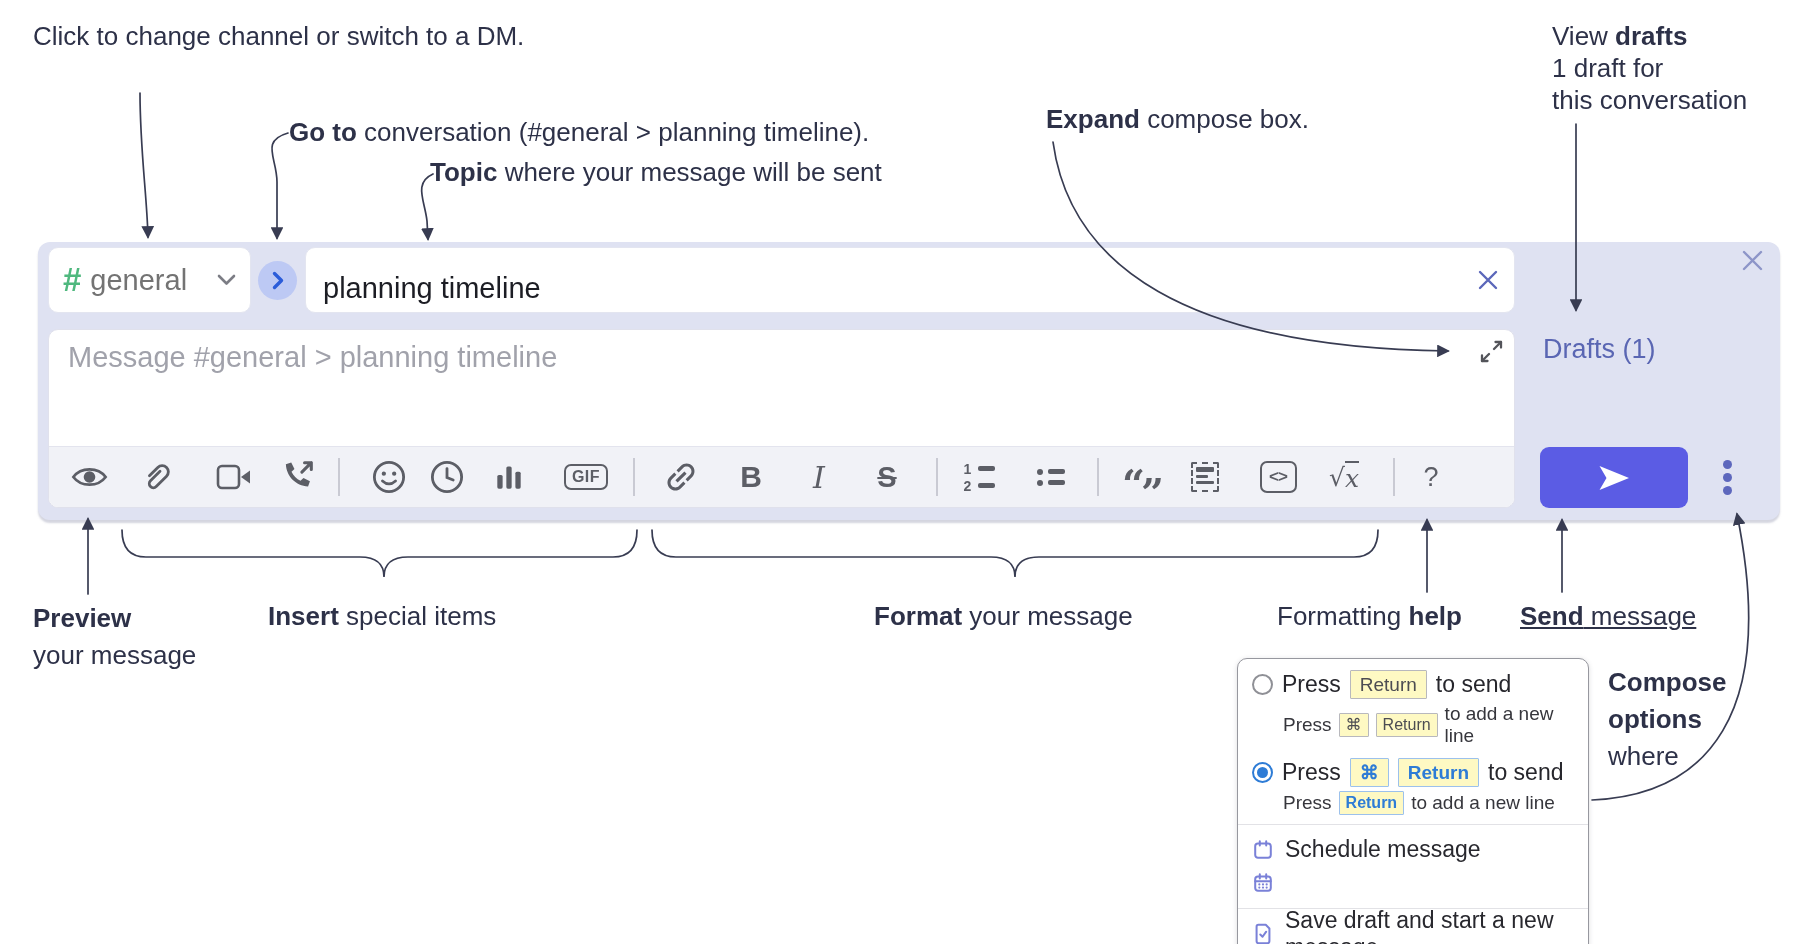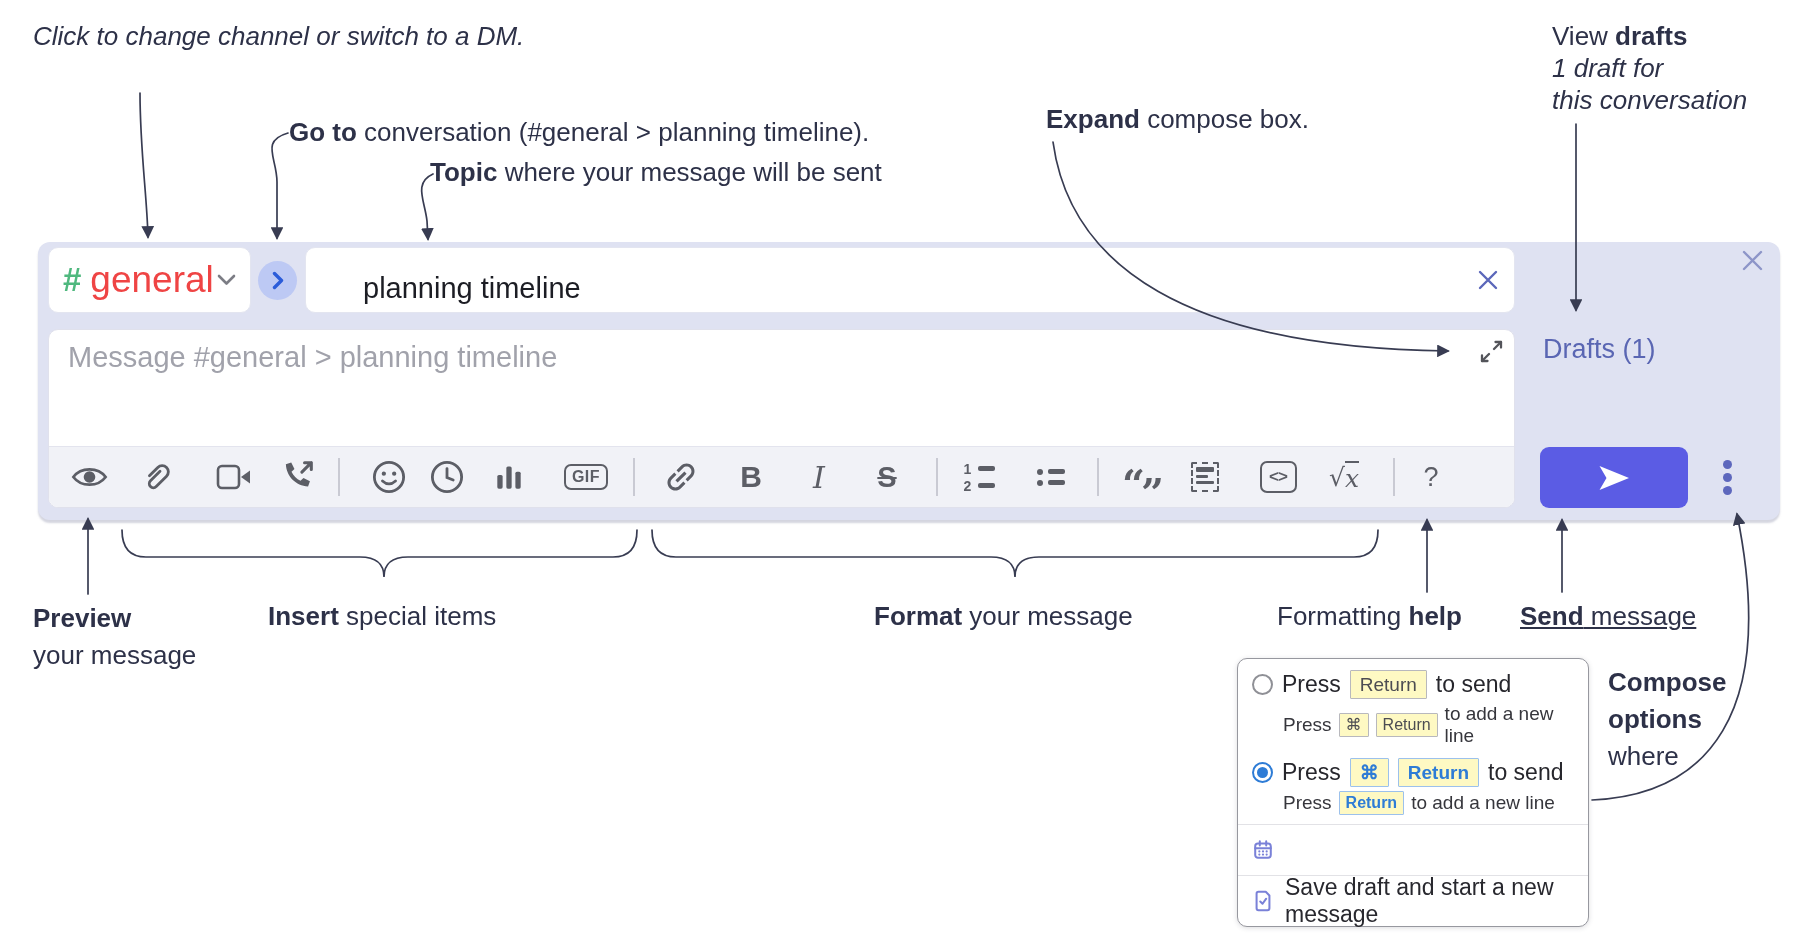--- a/index.html
+++ b/index.html
@@ -6,47 +6,47 @@
   html,body { width: 1814px; height: 944px; }
   body {
     position: relative;
     background: #ffffff;
     font-family: "Liberation Sans", sans-serif;
     color: #2d3148;
     overflow: hidden;
   }
   .note { position: absolute; font-size: 26px; line-height: 33px; color: #2d3148; white-space: nowrap; }
   .note b { font-weight: 700; }
-  .it { font-style: italic; }
+  .it { }
 
   
   #overlay { position: absolute; left: 0; top: 0; width: 1814px; height: 944px; pointer-events: none; z-index: 6; }
 
   
   #compose {
     position: absolute; left: 38px; top: 242px; width: 1742px; height: 278px;
     background: #dfe2f2; border-radius: 12px;
     box-shadow: 0 3px 2px rgba(176,178,196,.55);
     z-index: 1;
   }
   .chip {
     position: absolute; background: #ffffff; border: 1px solid #e3e5f0; border-radius: 10px;
     display: flex; align-items: center;
   }
   #channel-chip { left: 10px; top: 5px; width: 203px; height: 66px; padding: 0 14px; cursor: pointer; }
   #channel-chip .hash { color: #4fb87e; font-size: 33px; font-weight: 700; }
-  #channel-chip .chname { font-size: 37px; color: #ef4444; margin-left: 9px; margin-right: auto; }
+  #channel-chip .chname { font-size: 29px; color: #737373; margin-left: 9px; margin-right: auto; }
   #goto-btn {
     position: absolute; left: 220px; top: 19px; width: 39px; height: 39px; border-radius: 50%;
     background: #bdc9f4; display: flex; align-items: center; justify-content: center; cursor: pointer;
   }
   #topic-input-wrap { left: 267px; top: 5px; width: 1210px; height: 66px; }
   #topic-input {
     width: 100%; height: 100%; border: none; outline: none; background: transparent;
-    font-family: "Liberation Sans", sans-serif; font-size: 29px; color: #1c1d24; padding: 16px 60px 0 17px; margin-left: 40px;
+    font-family: "Liberation Sans", sans-serif; font-size: 29px; color: #1c1d24; padding: 16px 60px 0 17px;
   }
   #topic-clear { position: absolute; right: 14px; top: 50%; transform: translateY(-50%); cursor: pointer; display:flex; }
 
   #message-panel {
     position: absolute; left: 10px; top: 87px; width: 1467px; height: 179px;
     background: #ffffff; border: 1px solid #e0e1ec; border-radius: 10px; overflow: hidden;
   }
   #message-input {
     position: absolute; left: 0; top: 0; width: 100%; height: 117px; border: none; outline: none; resize: none;
     font-family: "Liberation Sans", sans-serif; font-size: 29px; color: #1c1d24; padding: 11px 56px 0 19px;
@@ -379,20 +379,27 @@
     <span>Press</span>
     <span class="kbd sm blue">Return</span>
     <span>to add a new line</span>
   </div>
 
   <hr class="mdiv">
 
   <div class="mitem">
     <svg width="22" height="22" viewBox="0 0 24 24" fill="none" stroke="#7a81d8" stroke-width="2.2" stroke-linecap="round">
       <rect x="3.5" y="5" width="17" height="15.5" rx="3"></rect>
+        <path d="M8.5 2.5 V7 M15.5 2.5 V7"></path>
+    </svg>
+    <span>Schedule message</span>
+  </div>
+  <div class="mitem">
+    <svg width="22" height="22" viewBox="0 0 24 24" fill="none" stroke="#7a81d8" stroke-width="2.2" stroke-linecap="round">
+      <rect x="3.5" y="5" width="17" height="15.5" rx="3"></rect>
         <path d="M8.5 2.5 V7 M15.5 2.5 V7 M3.5 10 H20.5"></path>
       <g fill="#7a81d8" stroke="none">
           <circle cx="8" cy="13.5" r="1.2"></circle>
           <circle cx="12" cy="13.5" r="1.2"></circle>
           <circle cx="16" cy="13.5" r="1.2"></circle>
           <circle cx="8" cy="17" r="1.2"></circle>
           <circle cx="12" cy="17" r="1.2"></circle>
           <circle cx="16" cy="17" r="1.2"></circle>
         </g>
     </svg>

